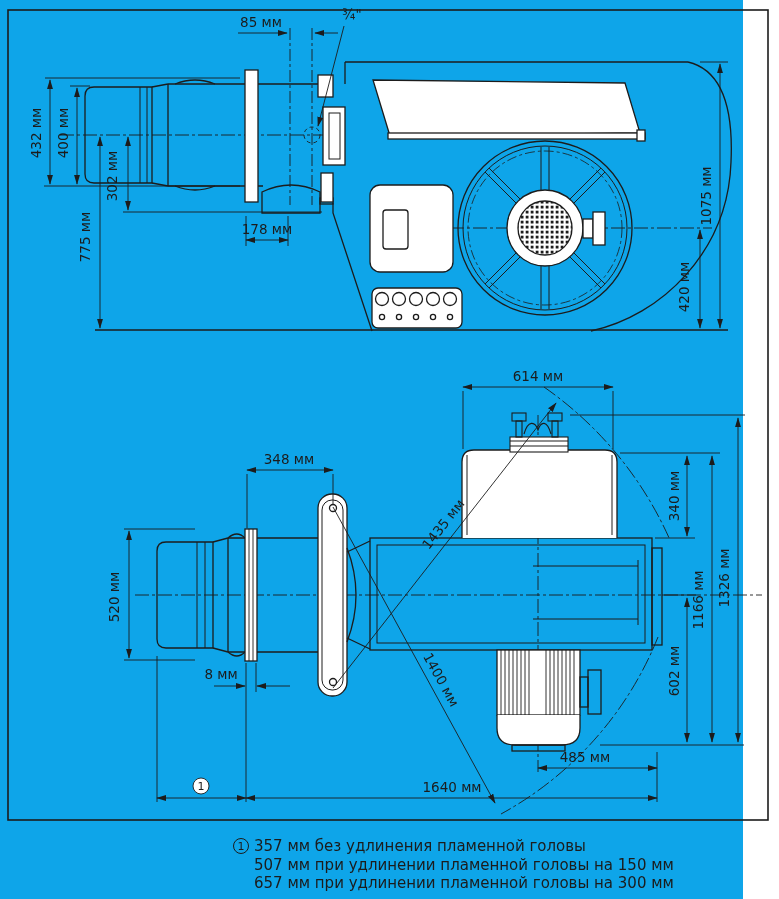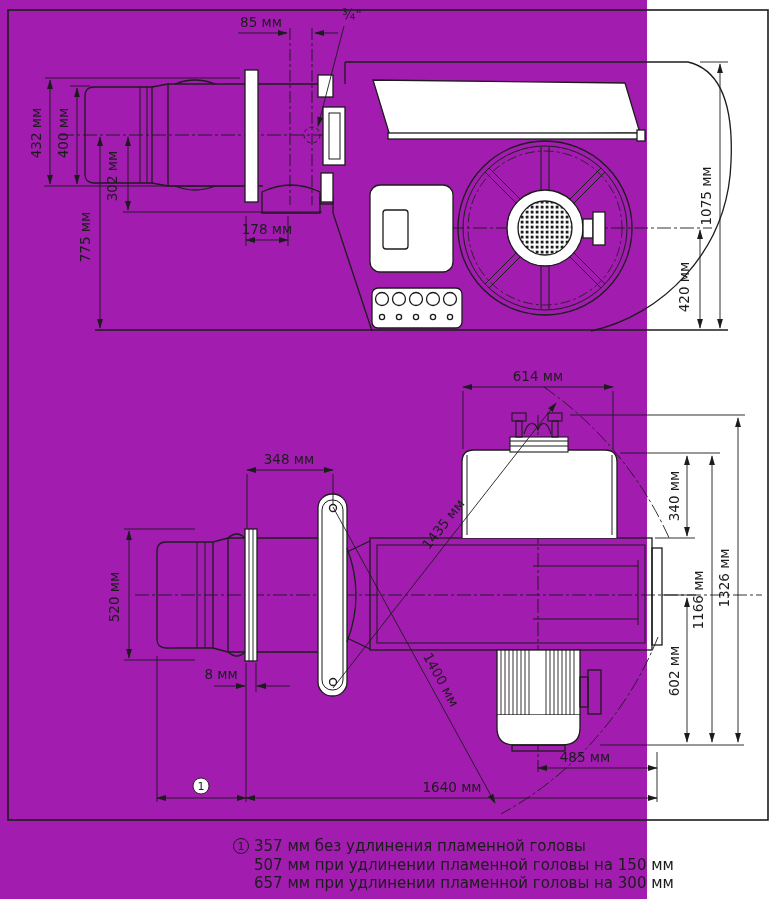--- a/index.html
+++ b/index.html
@@ -1,16 +1,16 @@
 <!DOCTYPE html>
 <html><head>
 <meta charset="utf-8">
 <style>
   html,body{margin:0;padding:0;background:#ffffff;}
-  .stage{position:relative;width:647px;height:899px;background:#a21caf;font-family:"DejaVu Sans",sans-serif;}
+  .stage{position:relative;width:743px;height:899px;background:#0ea5e9;font-family:"DejaVu Sans",sans-serif;}
   svg{display:block;}
   text{fill:#1c1c1c;font-family:"DejaVu Sans",sans-serif;}
   .dim-t{font-size:13.5px;}
   .foot-t{font-size:15px;}
   .ref-d{font-size:11px;}
 </style>
 </head>
 <body>
 
 <div class="stage">

